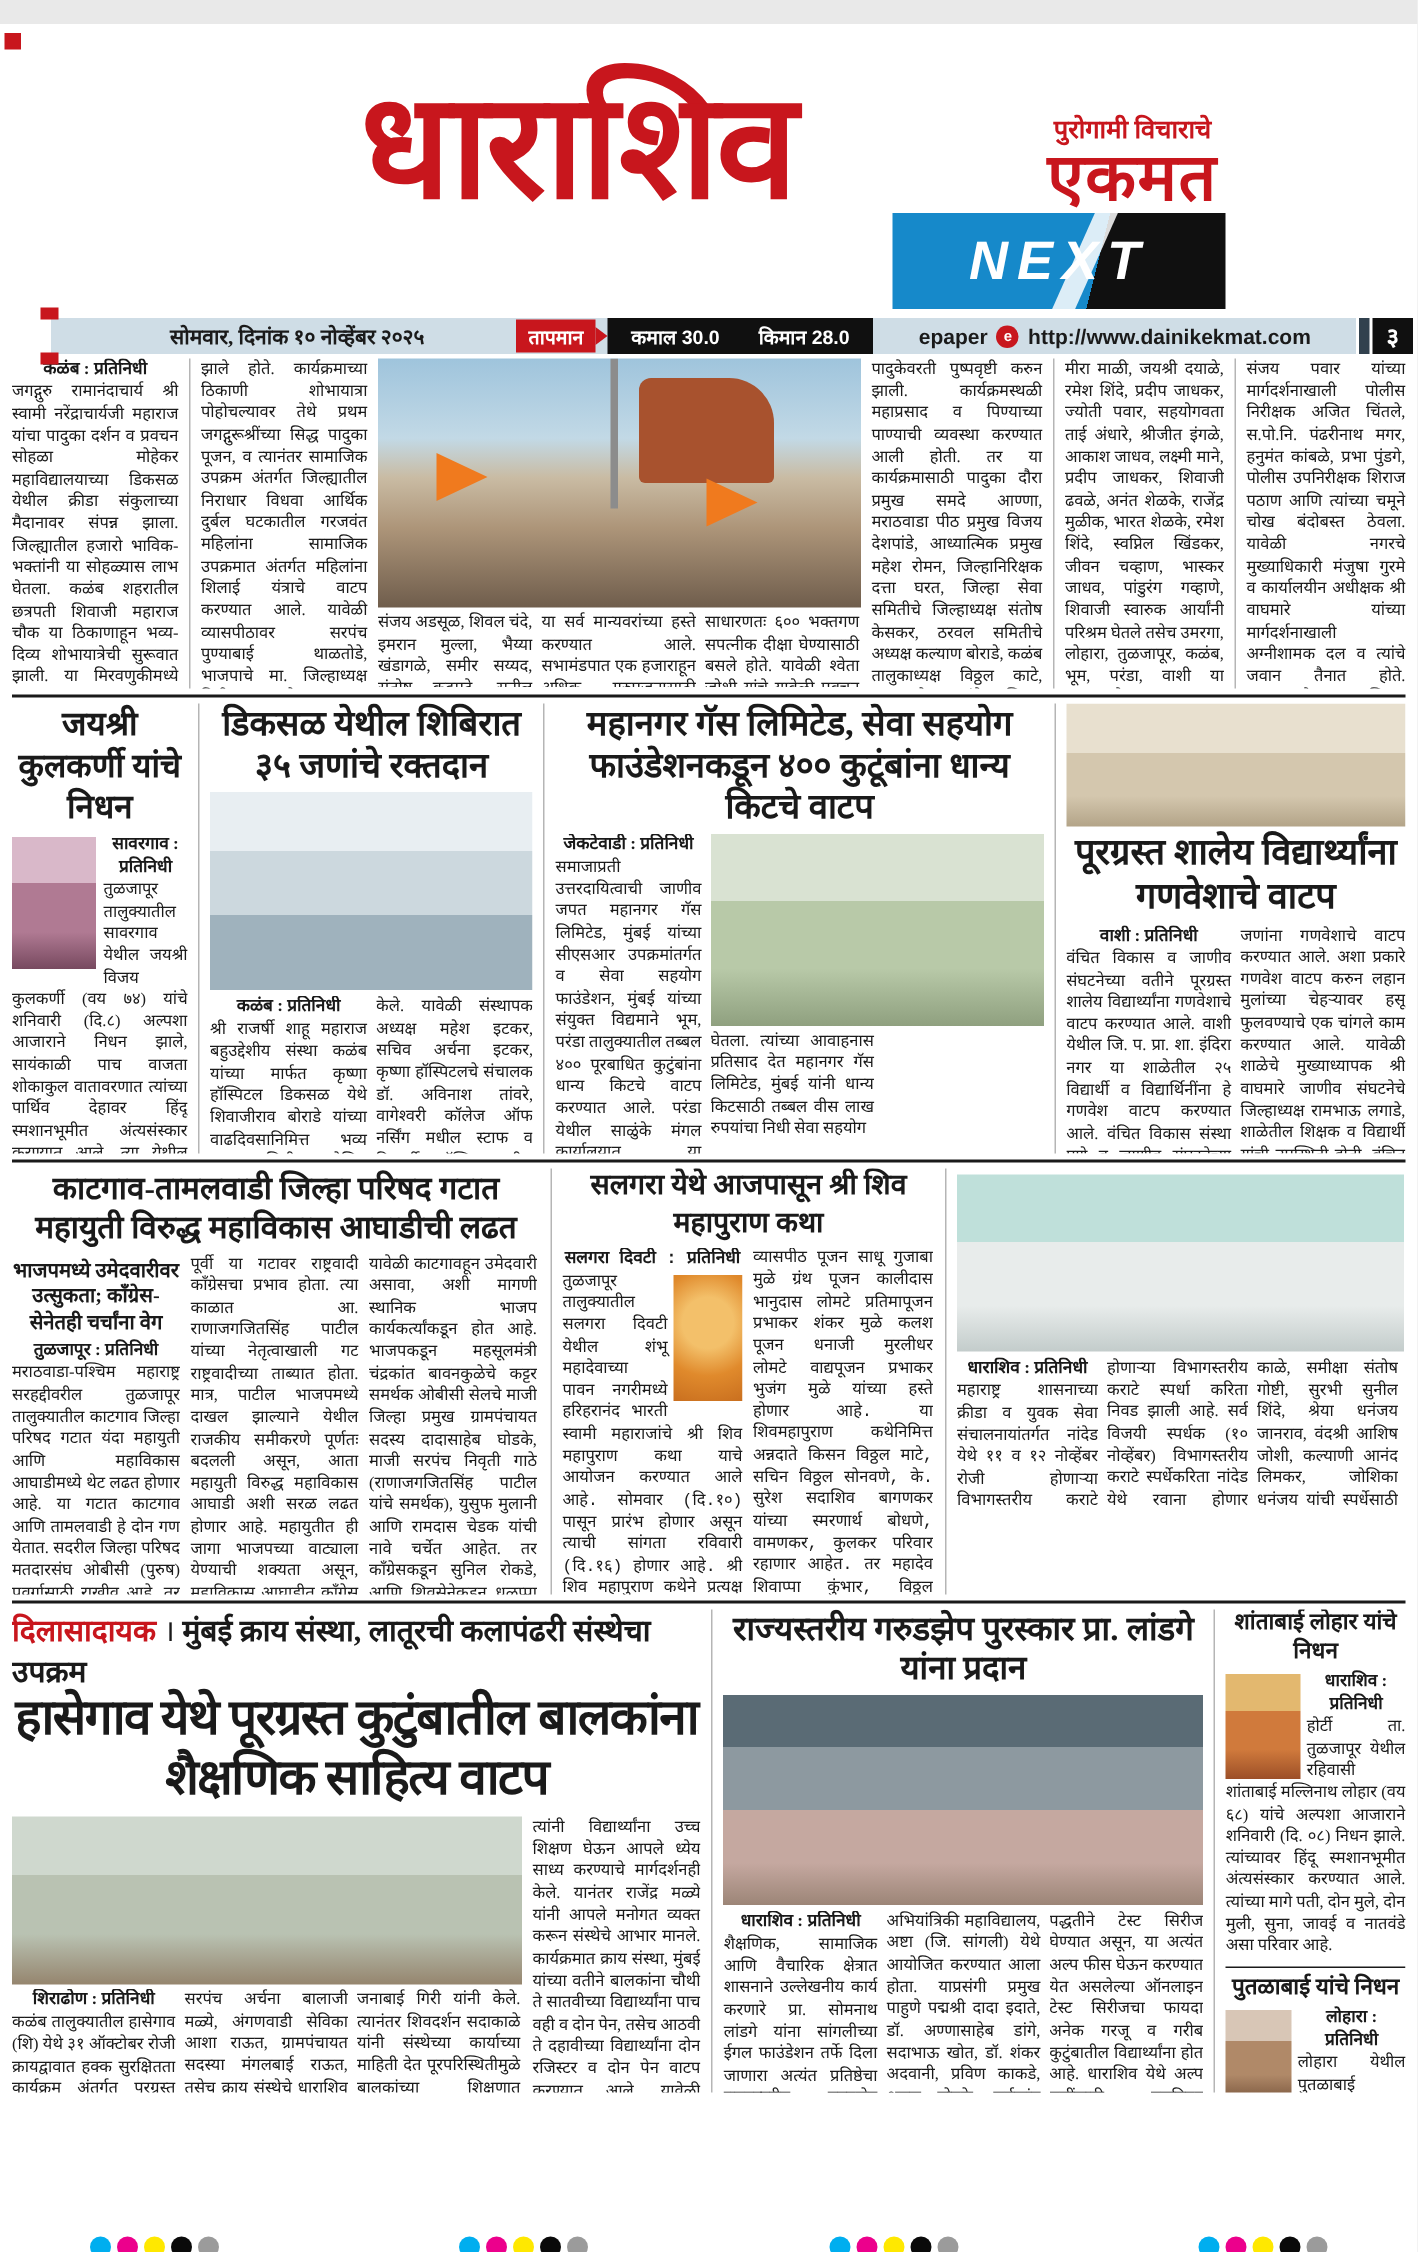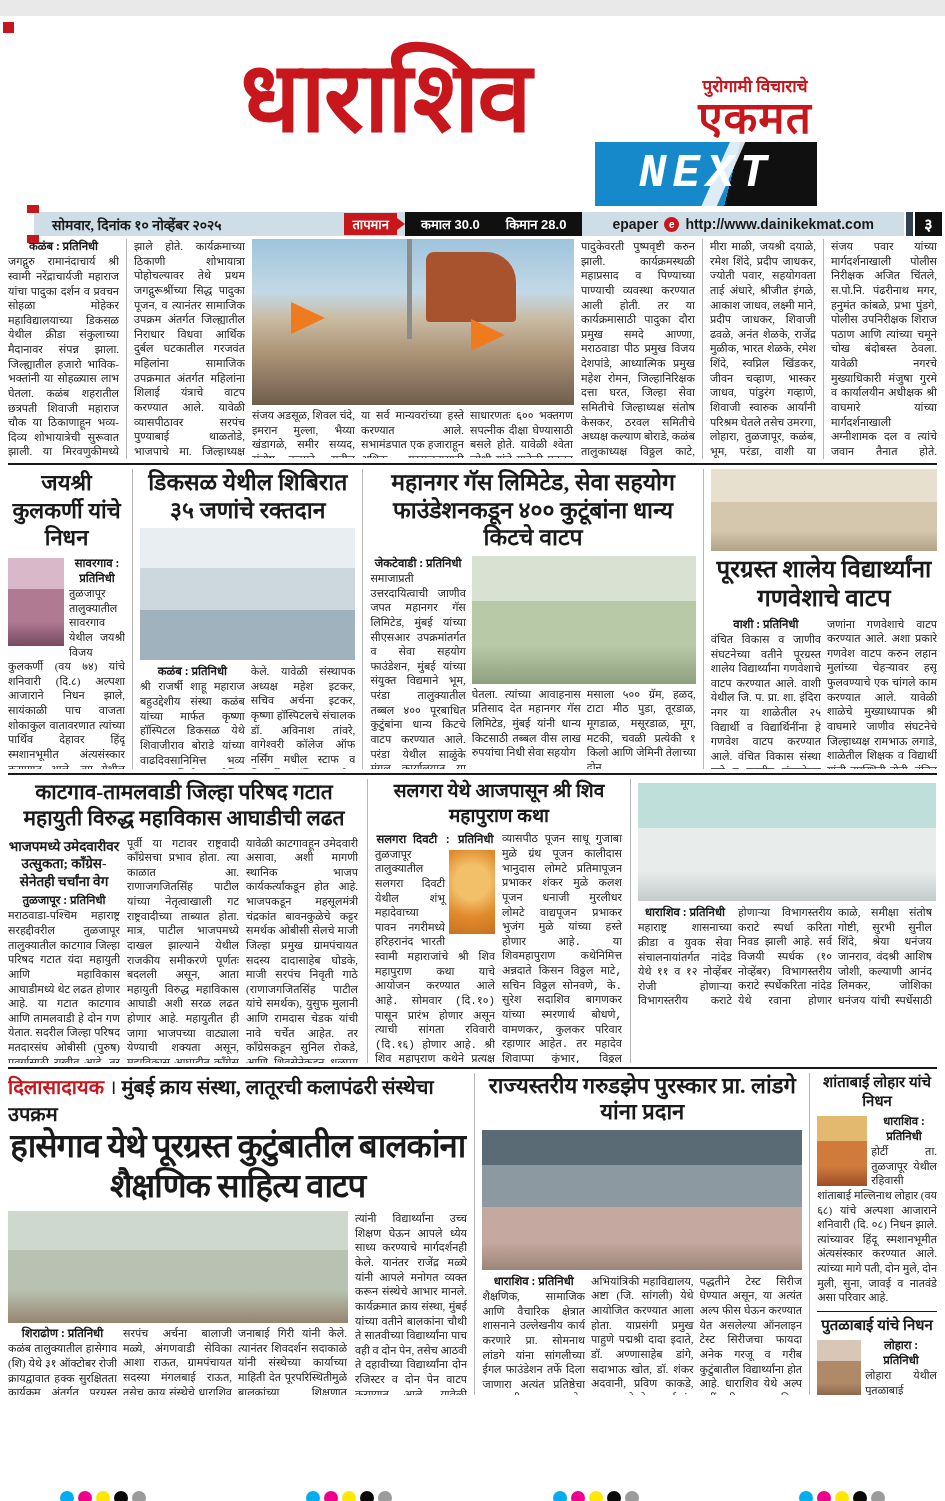--- a/index.html
+++ b/index.html
@@ -20,28 +20,28 @@
   .brand-block { position:absolute; left:660px; top:58px; width:190px; text-align:center; color:#c8161d; }
   .brand-top { font-size:17px; font-weight:bold; }
   .brand-main { font-size:44px; font-weight:bold; line-height:1.0; letter-spacing:1px; }
   .next-logo {
     position:absolute; left:595px; top:126px; width:222px; height:64px;
     background:linear-gradient(104deg,#1689ca 0 61%,#101010 61% 100%);
     display:flex; align-items:center; justify-content:center; overflow:hidden;
   }
   .next-stripe { position:absolute; left:54%; top:-10px; width:14px; height:90px; background:#ffffff; transform:rotate(24deg); opacity:.85; }
   .next-text {
-    position:relative; color:#fff; font-family:Liberation Mono, monospace;
-    font-weight:bold; font-size:46px; letter-spacing:6px; font-style:italic;text-align:center;
+    position:relative; color:#fff; font-family:Liberation Sans, sans-serif;
+    font-weight:bold; font-size:36px; letter-spacing:6px; font-style:italic;text-align:center;
   }
   
   .datebar-wrap { position:relative; margin:0 3px 0 34px; height:24px; display:flex; align-items:stretch; }
   .red-tab-top { position:absolute; left:-7px; top:-7px; width:12px; height:8px; background:#c8161d; }
   .red-tab-bot { position:absolute; left:-7px; bottom:-7px; width:12px; height:8px; background:#c8161d; }
-  .datebar { flex:1; background:#cfdde6; display:flex; align-items:center; font-size:14px; font-weight:bold; }
+  .datebar { flex:1; background:#cfdde6; display:flex; align-items:center; font-size:14px; font-weight:bold;text-align:center; }
   .db-date { padding-left:18px; flex:1; }
   .temp-label { background:#c8161d; color:#fff; padding:2px 8px; font-size:13px; }
   .temp-arrow { width:0; height:0; border-top:6px solid transparent; border-bottom:6px solid transparent; border-left:8px solid #c8161d; }
   .temp-black { background:#101010; color:#fff; display:flex; gap:26px; padding:3px 16px; font-size:13px; font-family:"Liberation Sans","DejaVu Sans",sans-serif; }
   .db-epaper { flex:1.1; display:flex; align-items:center; justify-content:center; gap:6px; font-family:"Liberation Sans","DejaVu Sans",sans-serif; font-size:14px; }
   .epaper-ico { width:15px; height:15px; border-radius:50%; background:#c8161d; color:#fff; font-size:10px; display:flex; align-items:center; justify-content:center; font-weight:bold; }
   .db-sep { width:7px; background:#31414e; margin:0 2px; }
   .page-num { width:27px; background:#101010; color:#fff; display:flex; align-items:center; justify-content:center; font-size:16px; font-weight:bold; }
   
   .kicker { padding:14px 10px 0 10px; font-size:22px; font-weight:bold; line-height:1.2; }
@@ -183,21 +183,20 @@
       <div class="h-b">महानगर गॅस लिमिटेड, सेवा सहयोग फाउंडेशनकडून ४०० कुटूंबांना धान्य किटचे वाटप</div>
       <div style="display:flex; gap:6px; margin-top:4px;">
         <div class="col btxt" style="width:98px; height:238px;">
           <span class="byline">जेकटेवाडी : प्रतिनिधी</span>
           <span>समाजाप्रती उत्तरदायित्वाची जाणीव जपत महानगर गॅस लिमिटेड, मुंबई यांच्या सीएसआर उपक्रमांतर्गत व सेवा सहयोग फाउंडेशन, मुंबई यांच्या संयुक्त विद्यमाने भूम, परंडा तालुक्यातील तब्बल ४०० पूरबाधित कुटुंबांना धान्य किटचे वाटप करण्यात आले. परंडा येथील साळुंके मंगल कार्यालयात या उपक्रमाला दिलासा मिळाला. पडलेल्या परंडा परिसरात व नागरिकांचे नुकसान झाले. या मदतीचा सहयोग</span>
         </div>
         <div style="width:224px;">
           <div class="ph ph-gas" style="width:100%; height:128px;"></div>
           <div class="row" style="padding:3px 0 0 0; gap:6px;">
             <div class="col btxt" style="width:109px; height:104px;"><span>घेतला. त्यांच्या आवाहनास प्रतिसाद देत महानगर गॅस लिमिटेड, मुंबई यांनी धान्य किटसाठी तब्बल वीस लाख रुपयांचा निधी सेवा सहयोग</span></div>
-            <div class="col btxt" style="width:109px; height:104px;"><span>मसाला ५०० ग्रॅम, हळद, टाटा मीठ पुडा, तूरडाळ, मूगडाळ, मसूरडाळ, मूग, मटकी, चवळी प्रत्येकी १ किलो आणि जेमिनी तेलाच्या दोन</span></div>
           </div>
         </div>
       </div>
     </div>
 
     <div class="col vline" style="width:236px;">
       <div class="ph ph-uniform" style="width:100%; height:82px;"></div>
       <div class="h-c" style="margin:4px 0;">पूरग्रस्त शालेय विद्यार्थ्यांना गणवेशाचे वाटप</div>
       <div class="row" style="padding:0; gap:6px;justify-content:flex-end;">
         <div class="col btxt" style="width:112px; height:152px;">

